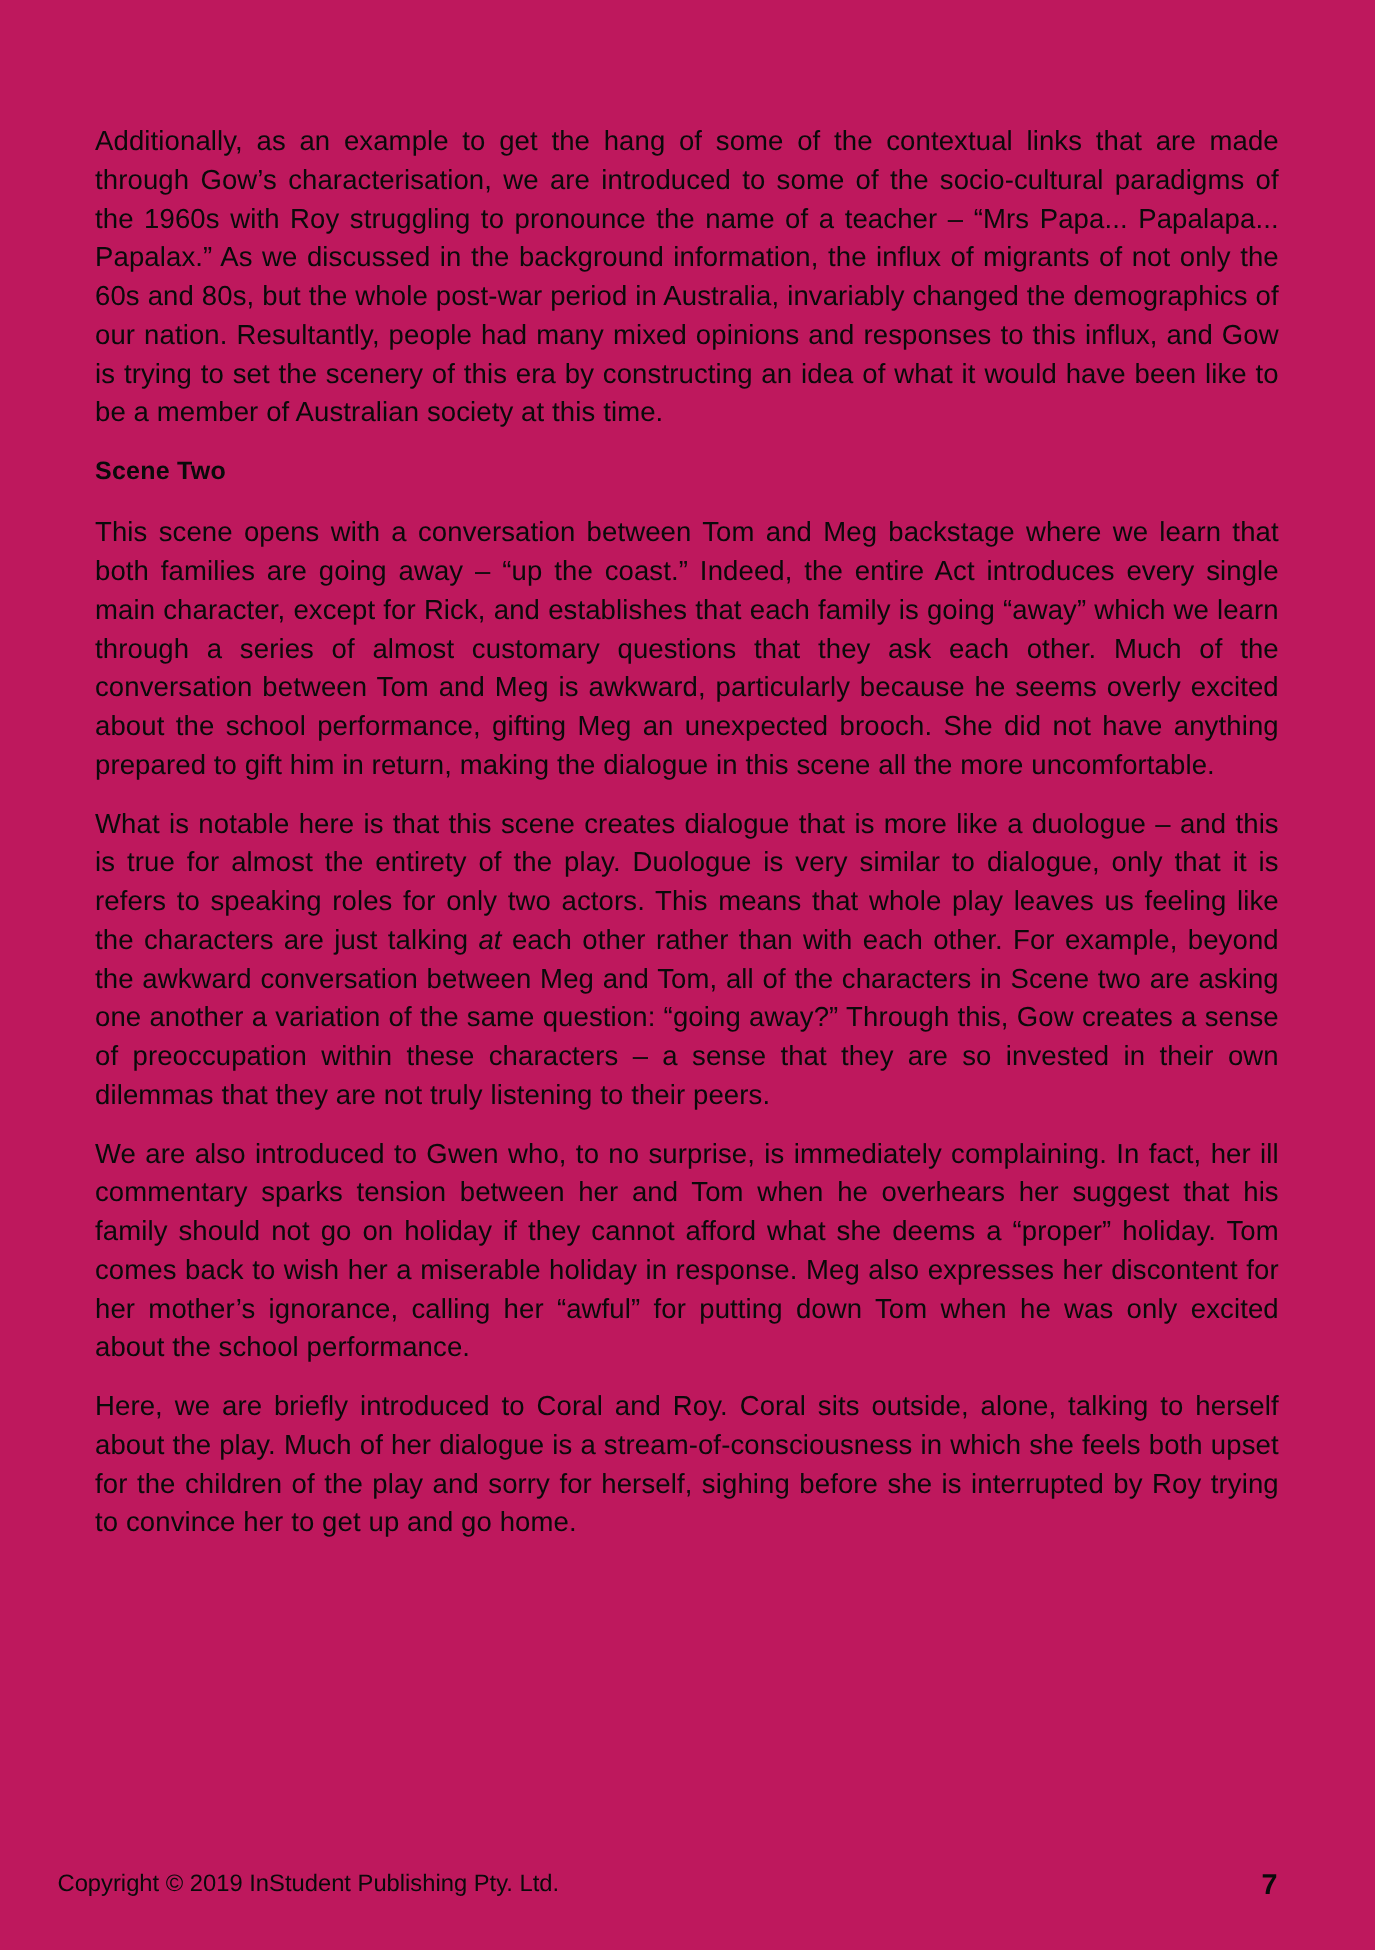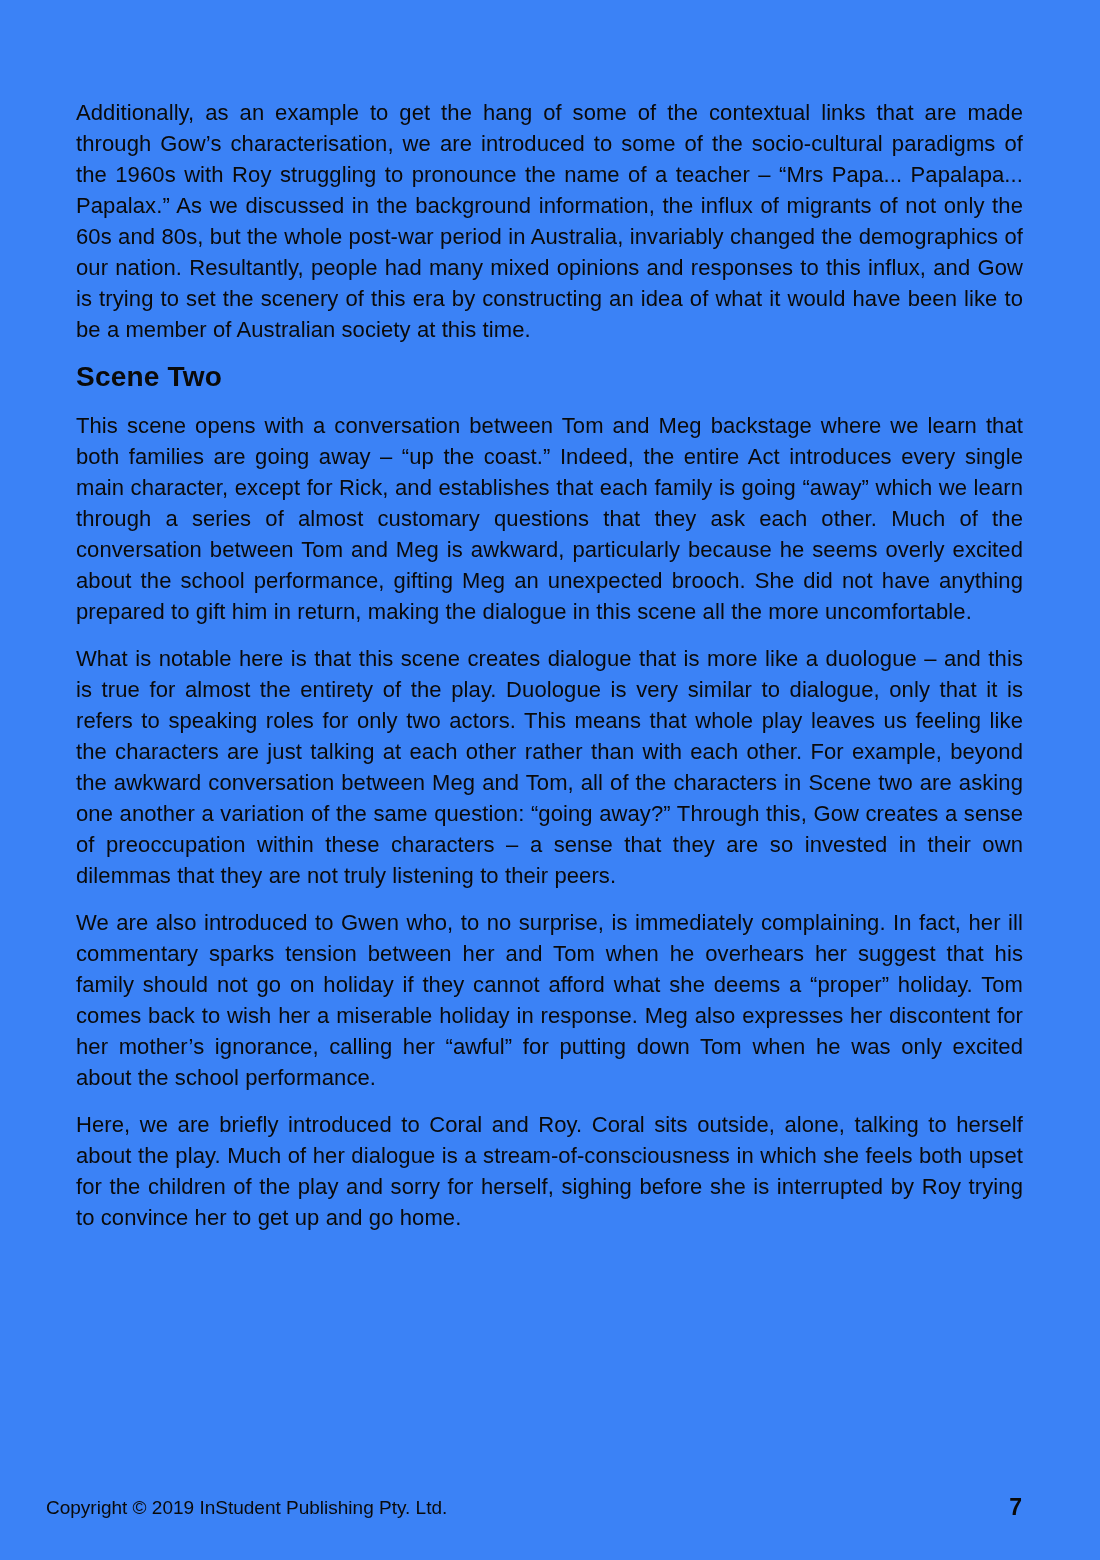--- a/index.html
+++ b/index.html
@@ -11,43 +11,43 @@
     width: 1100px;
     height: 1560px;
     position: relative;
     font-family: "Liberation Sans", "DejaVu Sans", sans-serif;
     color: #0a0a0a;
     overflow: hidden;
   }
   .page {
     position: absolute;
     inset: 0;
-    background: #3b82f6;
+    background: #be185d;
   }
   .content {
     position: absolute;
     left: 76px;
     right: 77px;
     top: 97px;
   }
   p.body-text {
     font-size: 22px;
     line-height: 31px;
     text-align: justify;
     margin: 0 0 16px 0;
     letter-spacing: 0.1px;
   }
   h2.section-heading {
-    font-size: 28px;
+    font-size: 20px;
     line-height: 32px;
     font-weight: bold;
     margin: 15px 0 17px 0;
     letter-spacing: 0.2px;
   }
-  .italic { }
+  .italic { font-style: italic; }
   .bold { font-weight: normal; }
   .footer {
     position: absolute;
     left: 0;
     right: 0;
     top: 1496px;
     height: 30px;
   }
   .copyright {
     position: absolute;

